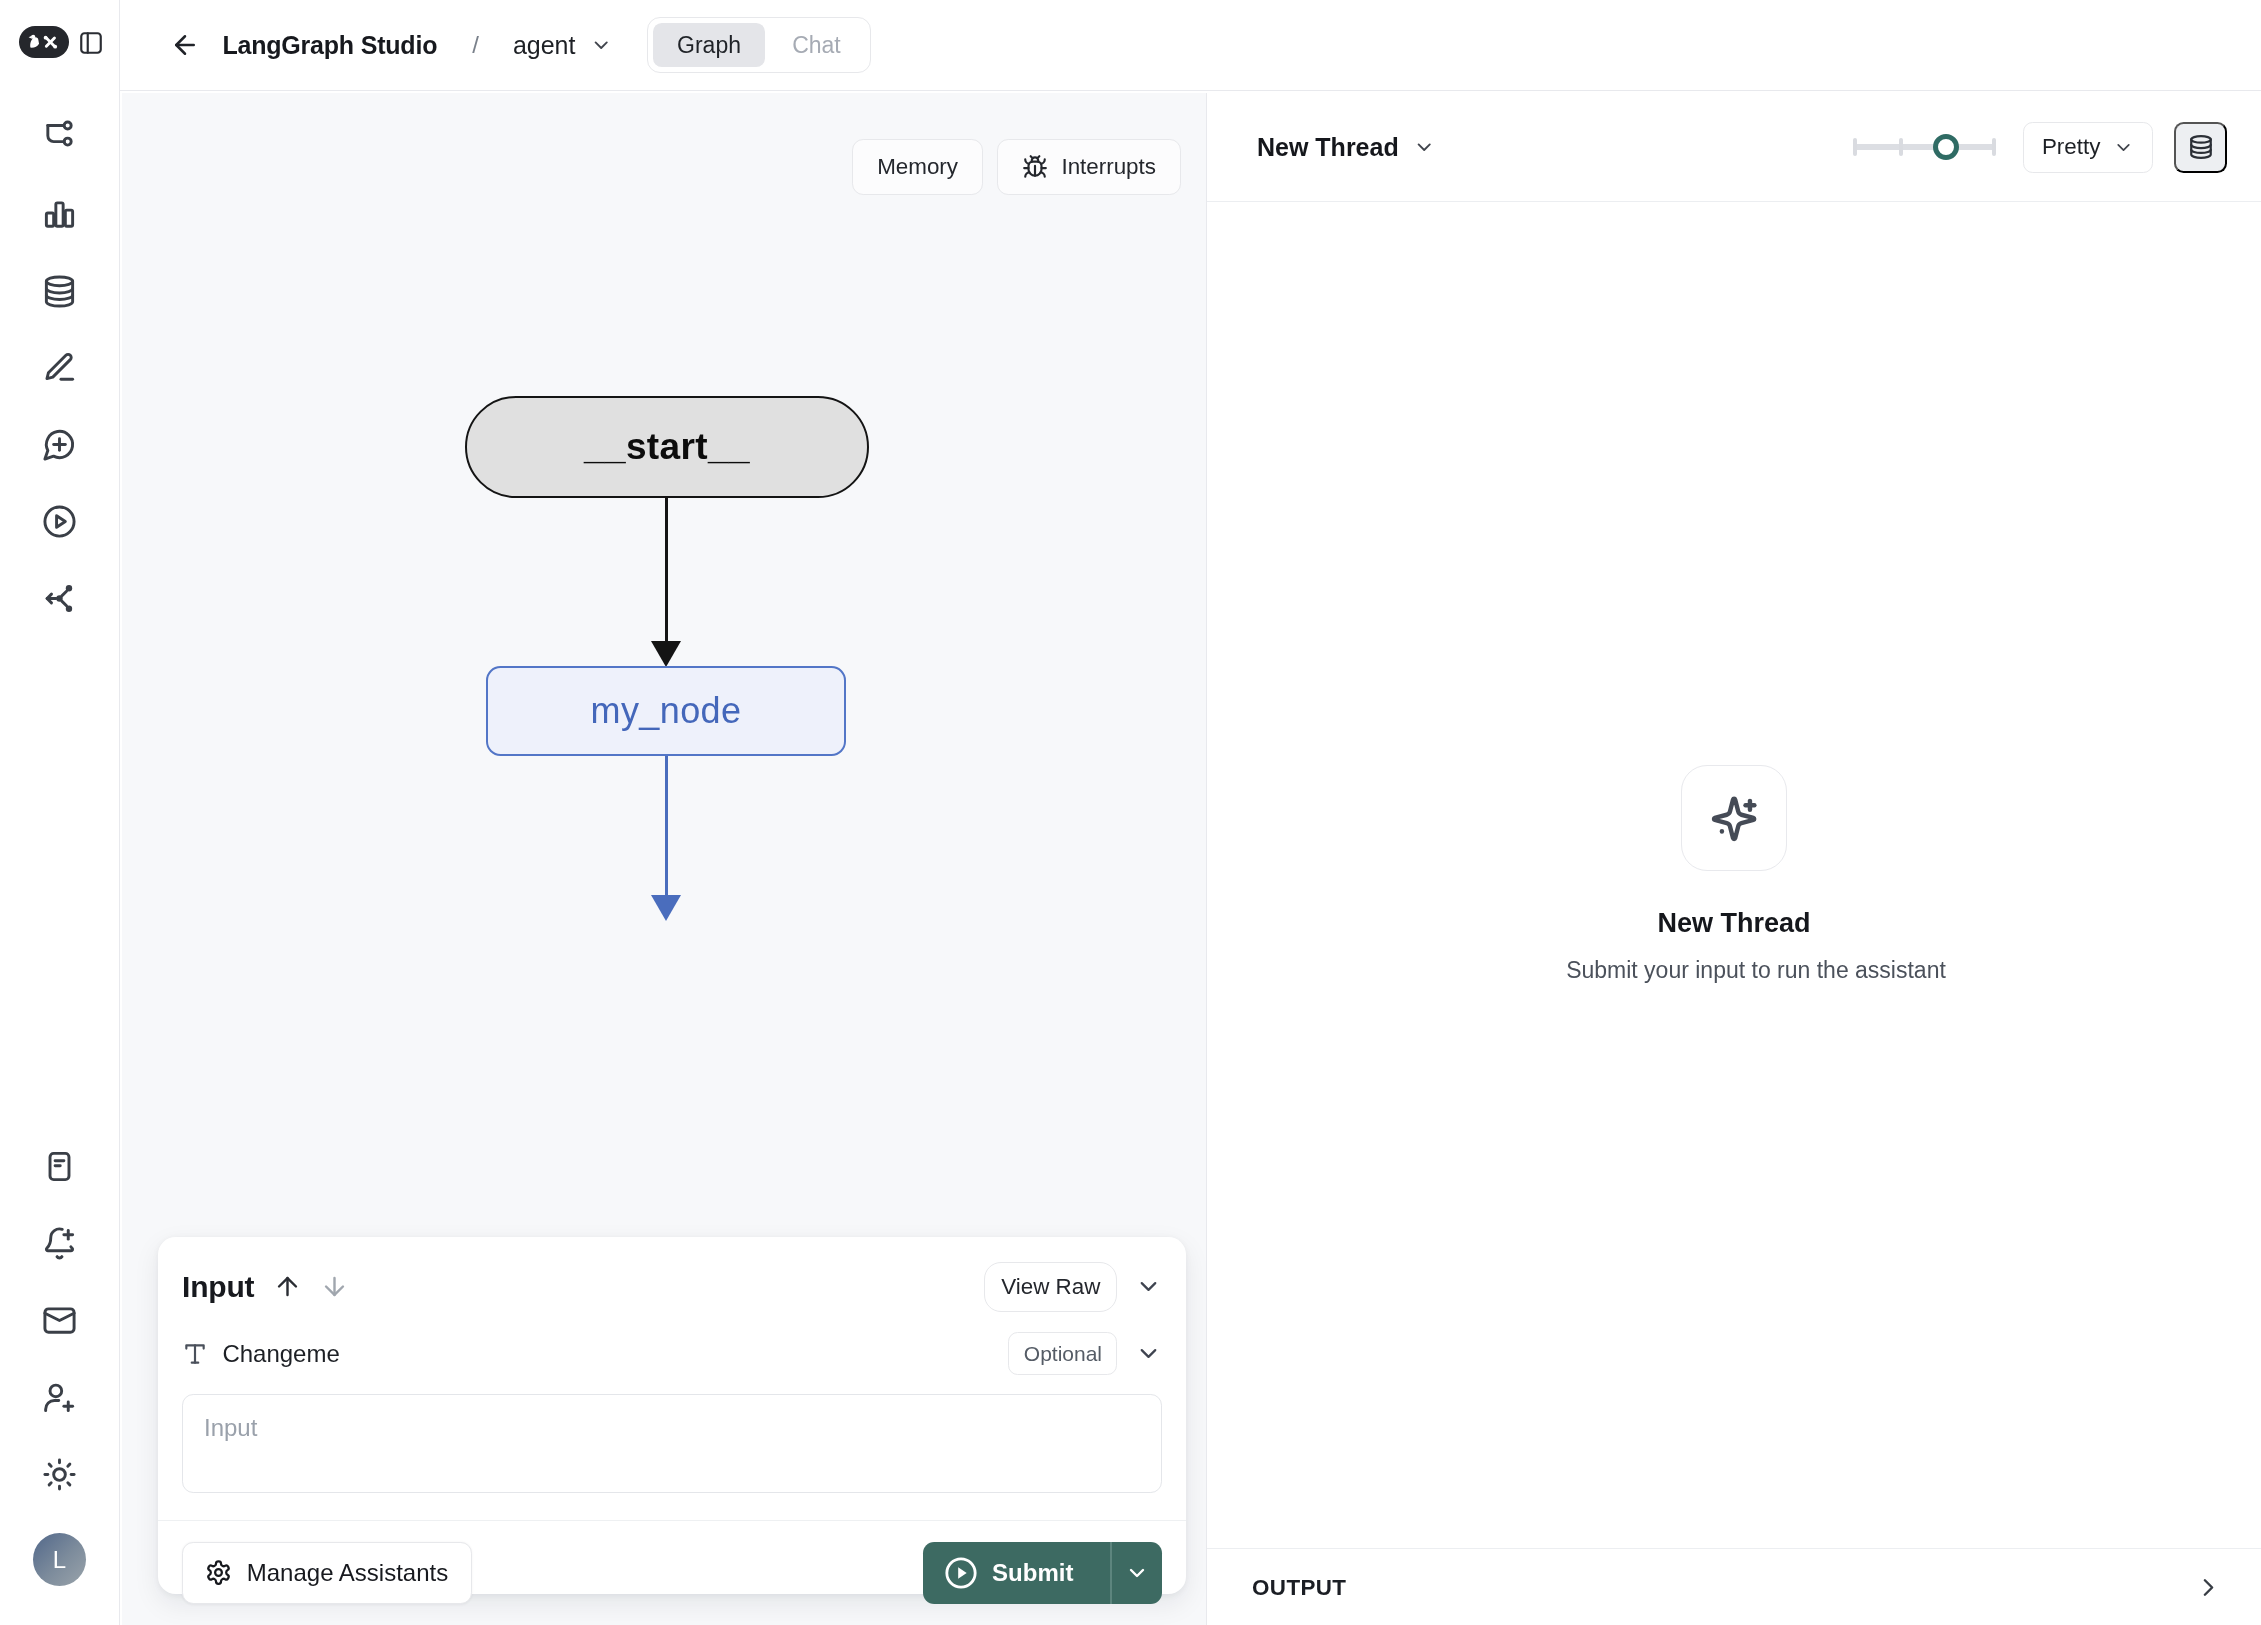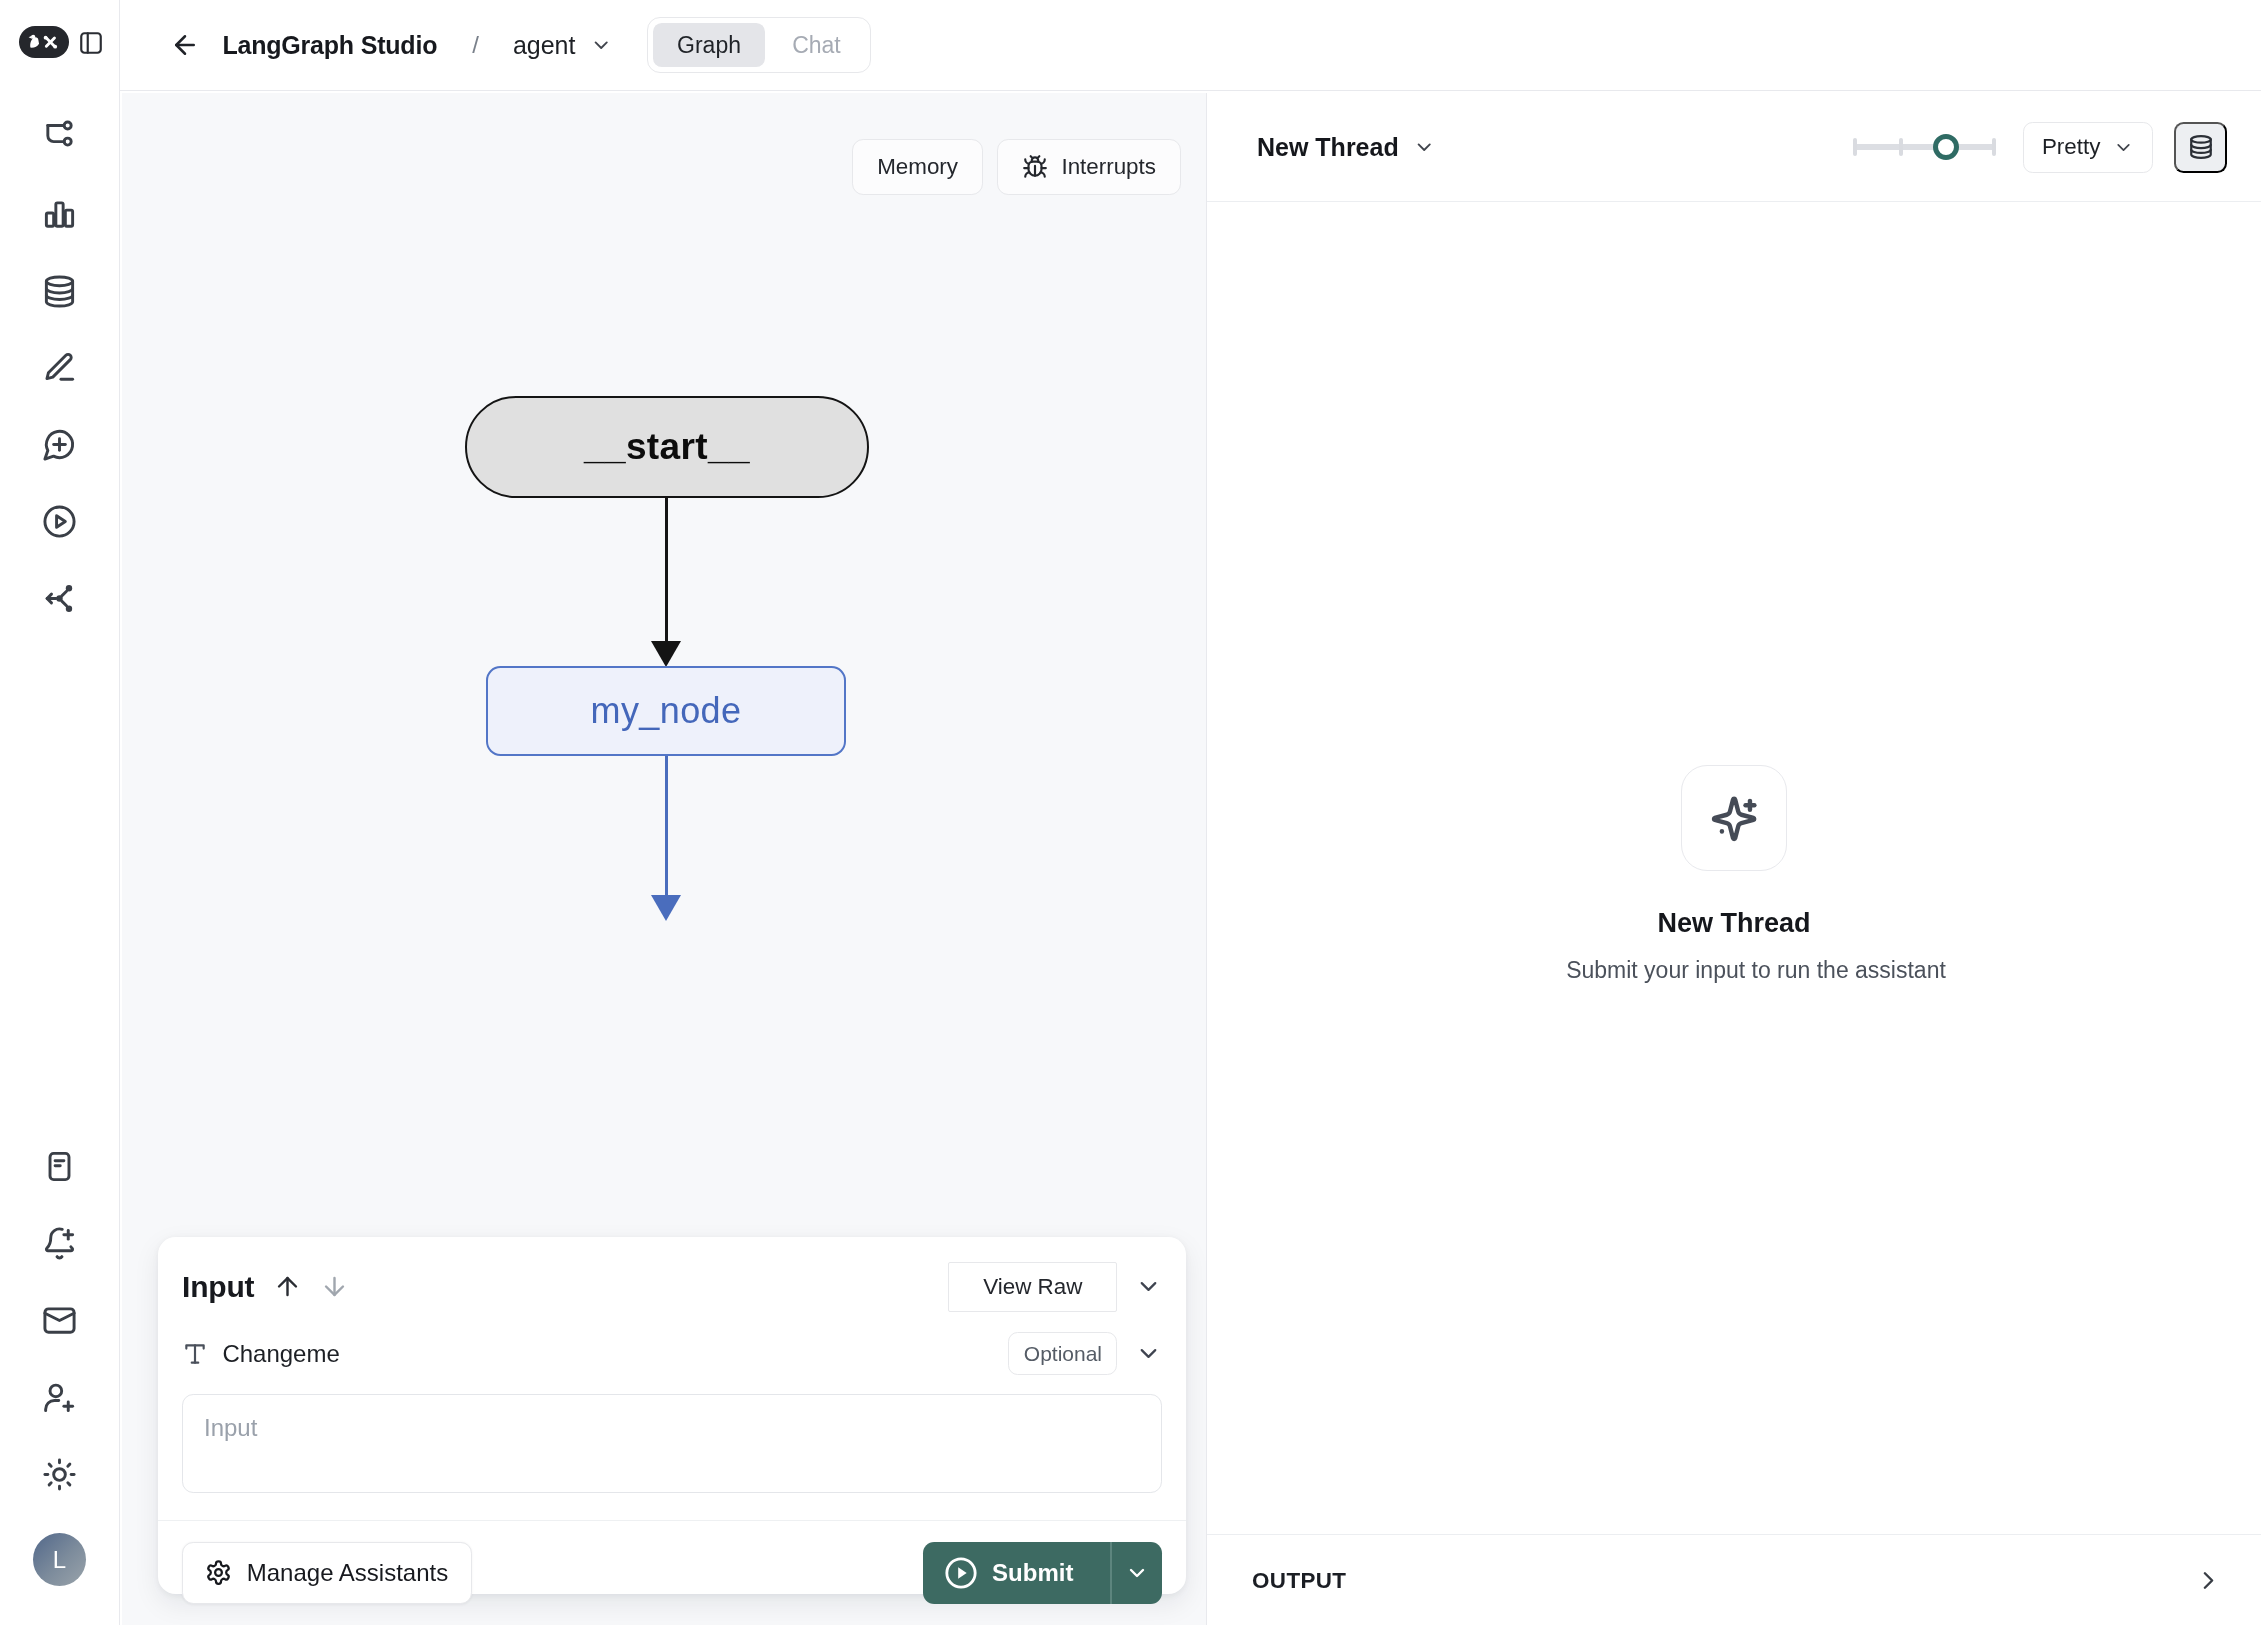--- a/index.html
+++ b/index.html
@@ -65,22 +65,22 @@
 
   
   .input-panel { position:absolute; left:36px; top:1144px; width:1028px; height:357px; background:#fff;
                  border-radius:17.6px; box-shadow:0 9.6px 27px rgba(16,24,40,.08),0 1.6px 6.4px rgba(16,24,40,.05);
                  padding:24px 24px 0 24px; }
   .ip-row1 { display:flex; align-items:center; height:51px; }
   .ip-title { font-size:30px; font-weight:700; color:#17191e; letter-spacing:-0.2px; }
   .arrow-btn { width:29px; height:29px; cursor:pointer; }
   .arrow-up { margin-left:19px; color:#2a2d33; }
   .arrow-down { margin-left:17.6px; color:#a0a6ae; }
-  .view-raw { margin-left:auto; height:50px; padding:0 34px; display:flex; align-items:center;
-              border:1.6px solid #e7e8eb; border-radius:2px; font-size:22.4px; color:#24272d;
+  .view-raw { margin-left:auto; height:50px; padding:0 16px; display:flex; align-items:center;
+              border:1.6px solid #e7e8eb; border-radius:17px; font-size:22.4px; color:#24272d;
               background:#fff; cursor:pointer; }
   .collapse-chev { margin-left:17.6px; width:27px; height:27px; color:#3f4450; cursor:pointer; }
   .ip-row2 { display:flex; align-items:center; margin-top:19px; height:45px; }
   .type-ic { width:26px; height:26px; color:#4a505b; }
   .field-label { margin-left:14.4px; font-size:24px; color:#1d2025; }
   .optional-badge { margin-left:auto; height:43px; padding:0 14.4px; display:flex; align-items:center;
                     border:1.6px solid #e7e8eb; border-radius:9.6px; font-size:21px; color:#555c66; }
   .ip-field { margin-top:17.6px; width:100%; height:99px; border:1.6px solid #e4e6ea; border-radius:11.2px;
               padding:19px 21px; font-size:24px; color:#1d2025; resize:none; outline:none; background:#fff;
               font-family:"Liberation Sans","DejaVu Sans",sans-serif; }
@@ -114,21 +114,21 @@
                 border:1.6px solid #e7e8eb; border-radius:9.6px; font-size:22.4px; color:#1d2025; cursor:pointer; }
   .db-btn { margin-left:21px; width:53px; height:51px; border-radius:9.6px; background:#edeff2;
             display:flex; align-items:center; justify-content:center; cursor:pointer; }
   .db-ic { width:26px; height:26px; color:#2b2f36; }
   .empty-state { position:absolute; left:0; right:0; top:672px; display:flex; flex-direction:column; align-items:center; }
   .empty-card { width:106px; height:106px; border:1.6px solid #e8e9ed; border-radius:26px; background:#fff;
                 display:flex; align-items:center; justify-content:center; }
   .sparkles-ic { width:53px; height:53px; color:#454b56; }
   .empty-title { margin-top:37px; font-size:27px; font-weight:600; color:#15171c; }
   .empty-sub { margin-top:17.6px; font-size:23px; color:#4b515b;margin-left:44px; }
-  .output-bar { position:absolute; left:0; right:0; bottom:0; height:92px; border-top:1.6px solid #eceef1;
+  .output-bar { position:absolute; left:0; right:0; bottom:0; height:78px; border-top:1.6px solid #eceef1;
                 display:flex; align-items:center; padding:0 38px 0 45px; cursor:pointer; }
   .output-label { font-size:22.4px; font-weight:700; letter-spacing:0.4px; color:#1b1e24; }
   .output-chev { margin-left:auto; width:29px; height:29px; color:#383d45; }
 </style>
 </head>
 <body>
 
 <div class="app">
 
   <nav class="sidebar">

